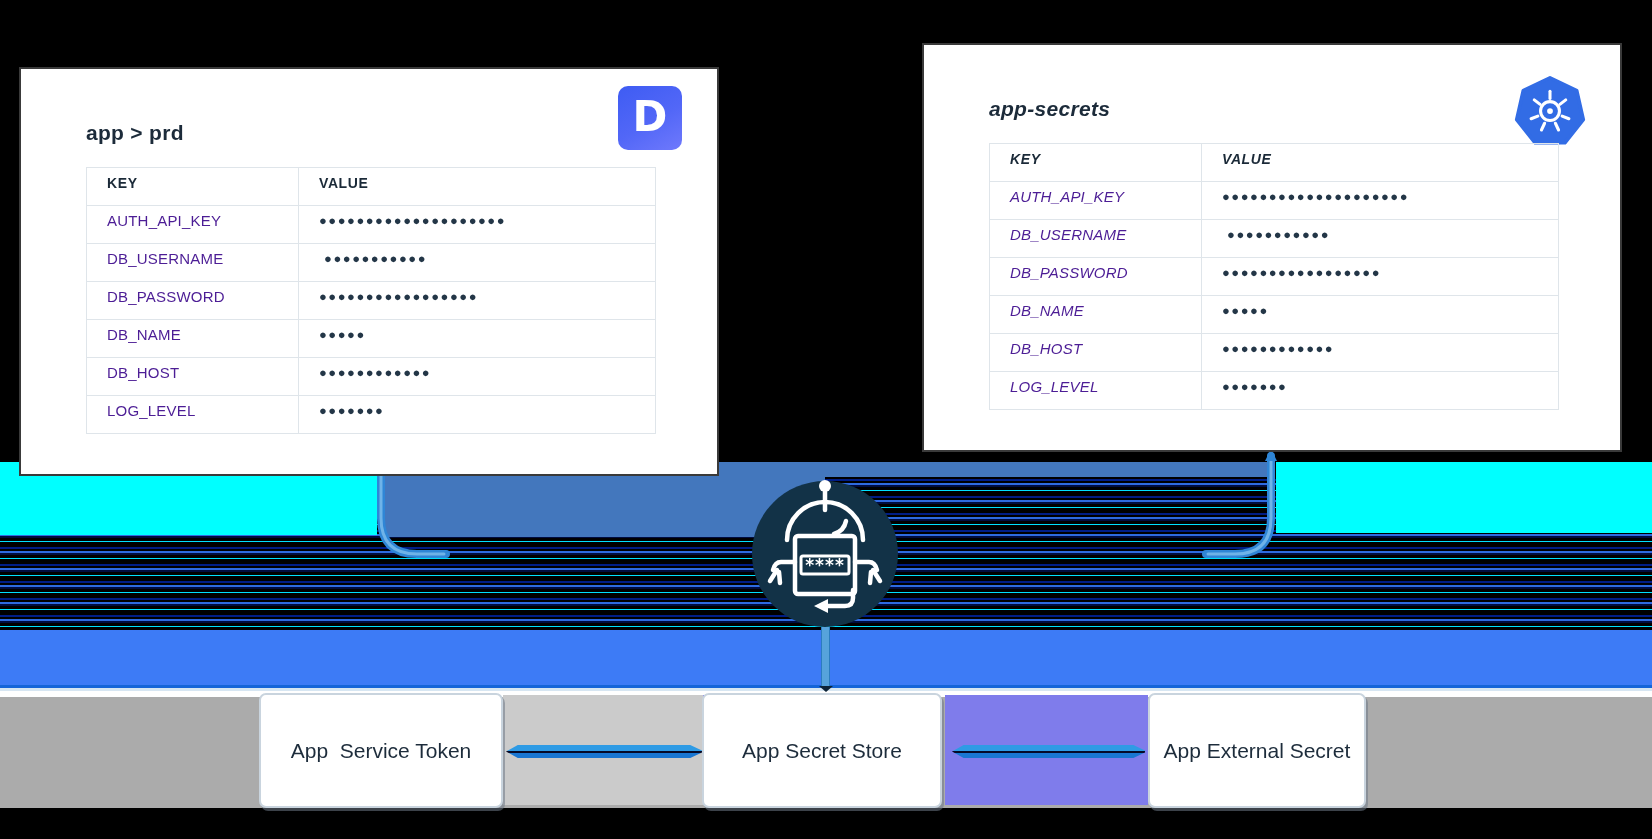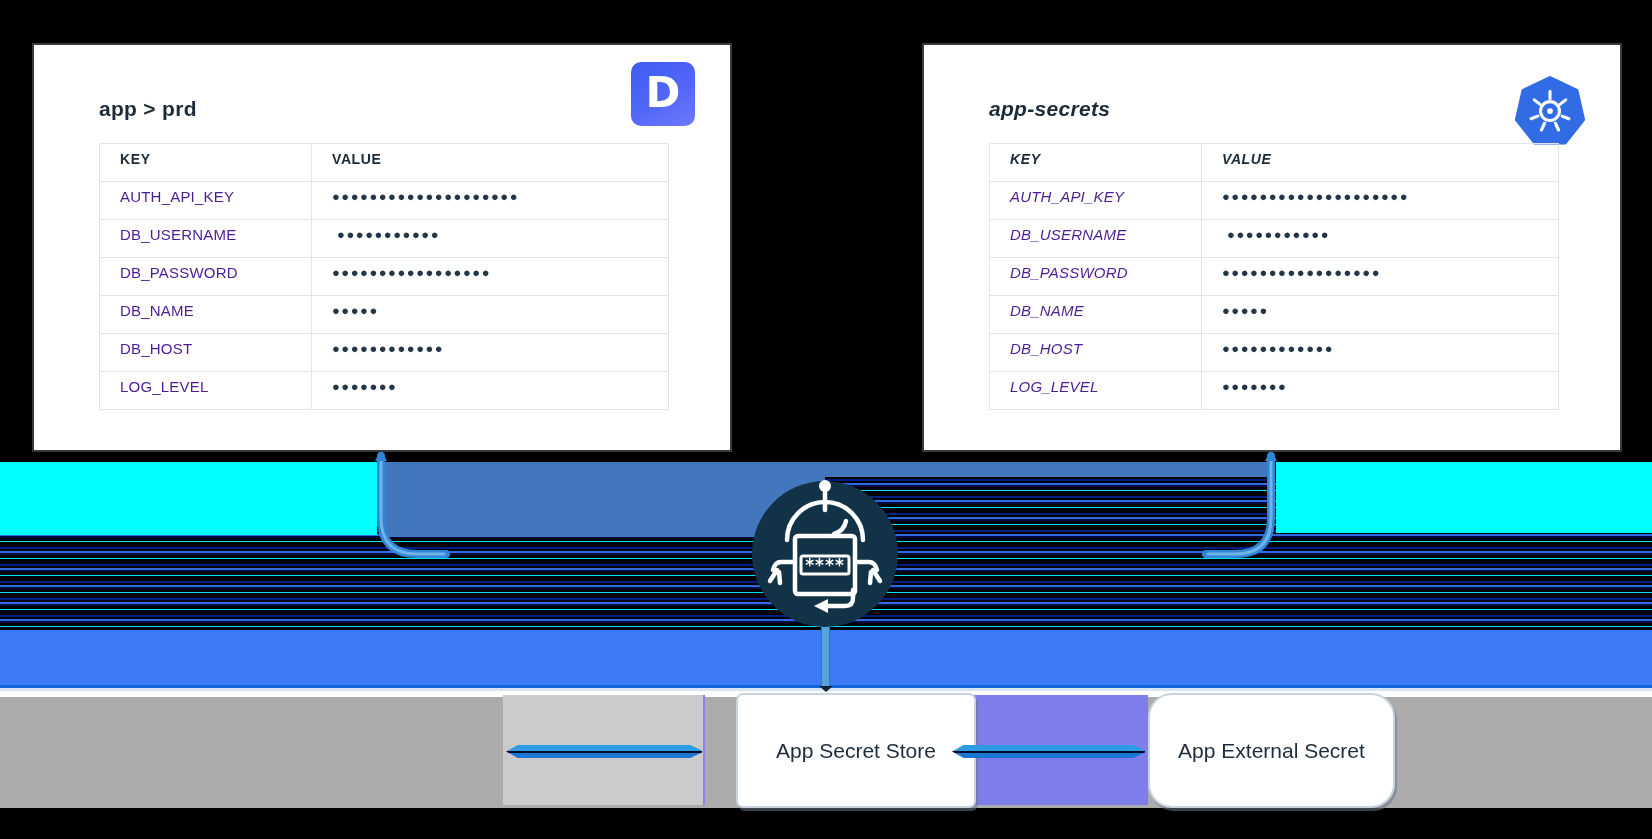--- a/index.html
+++ b/index.html
@@ -54,22 +54,22 @@
 
   
   .gap-rect{top:695px;height:110px;}
   .gap1{left:503px;width:202px;background:#CBCBCB;border-right:2px solid #8584ee;box-sizing:border-box;}
   .gap2{left:945px;width:203px;background:#7F7CEB;}
   .bbox{top:693px;height:115px;background:#fff;border:2px solid #c9d4de;border-radius:7px;
      box-sizing:border-box;box-shadow:2px 3px 0 rgba(110,120,135,.55);
      display:flex;align-items:center;justify-content:center;}
   .bbox span{font-size:21px;color:#1D2C3B;white-space:pre;}
   .box1{left:259px;width:244px;}
-  .box2{left:736px;width:240px;}
-  .box3{left:1148px;width:247px;border-radius:24px;}
+  .box2{left:702px;width:240px;}
+  .box3{left:1148px;width:218px;}
   .arrow-bar{top:745px;height:13px;
      background:linear-gradient(180deg,#2E9BE5 0 45%,#050a28 45% 62%,#1976D2 62% 100%);
      clip-path:polygon(0 50%,6% 0,94% 0,100% 42%,100% 58%,94% 100%,6% 100%);}
   .bar1{left:506px;width:196px;}
   .bar2{left:952px;width:193px;}
 </style>
 </head>
 <body>
 
 <div id="stage">
@@ -89,21 +89,21 @@
       <path d="M381 456 L381 518 Q381 554 417 554 L444 554" fill="none" stroke="#6FB3E8" stroke-width="3" stroke-linecap="round"></path>
       <path d="M375 461 L381 449 L387 461 Z" fill="#2F86D6"></path>
     </g>
     <g>
       <path d="M1271 456 L1271 518 Q1271 554 1235 554 L1206 554" fill="none" stroke="#2F86D6" stroke-width="8" stroke-linecap="round"></path>
       <path d="M1271 456 L1271 518 Q1271 554 1235 554 L1208 554" fill="none" stroke="#6FB3E8" stroke-width="3" stroke-linecap="round"></path>
       <path d="M1265 461 L1271 449 L1277 461 Z" fill="#2F86D6"></path>
     </g>
   </svg>
 
-  <div class="abs card" style="left:32px;">
+  <div class="abs card" style="left:19px;margin-top:24px;">
     <div class="card-title">app &gt; prd</div>
     <div class="logo doppler">
       <span>D</span>
     </div>
     <table class="sec-table">
       <colgroup>
           <col class="col-key">
           <col>
         </colgroup>
       <tbody>
@@ -211,20 +211,23 @@
     <polygon points="828,599 814,606 828,613" fill="#fff"></polygon>
     <text x="825" y="571" text-anchor="middle" fill="#fff" font-size="17" font-weight="bold" font-family="DejaVu Sans, sans-serif" letter-spacing="1">****</text>
   </svg>
 
   <div class="abs drop-line"></div>
   <div class="abs drop-tip"></div>
 
   <div class="abs gap-rect gap1"></div>
   <div class="abs gap-rect gap2"></div>
 
+  <div class="abs bbox box1">
+    <span>App  Service Token</span>
+  </div>
   <div class="abs arrow-bar bar1"></div>
   <div class="abs bbox box2">
     <span>App Secret Store</span>
   </div>
   <div class="abs arrow-bar bar2"></div>
   <div class="abs bbox box3">
     <span>App External Secret</span>
   </div>
 
 </div>

